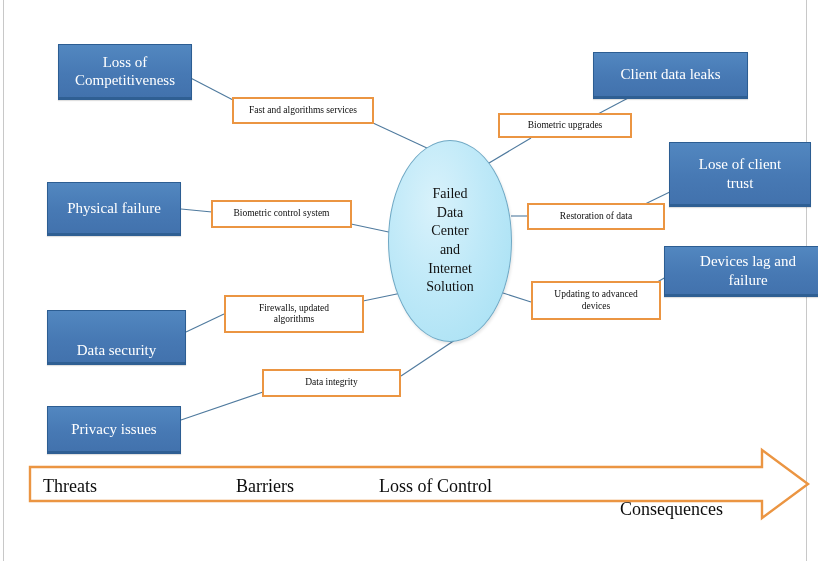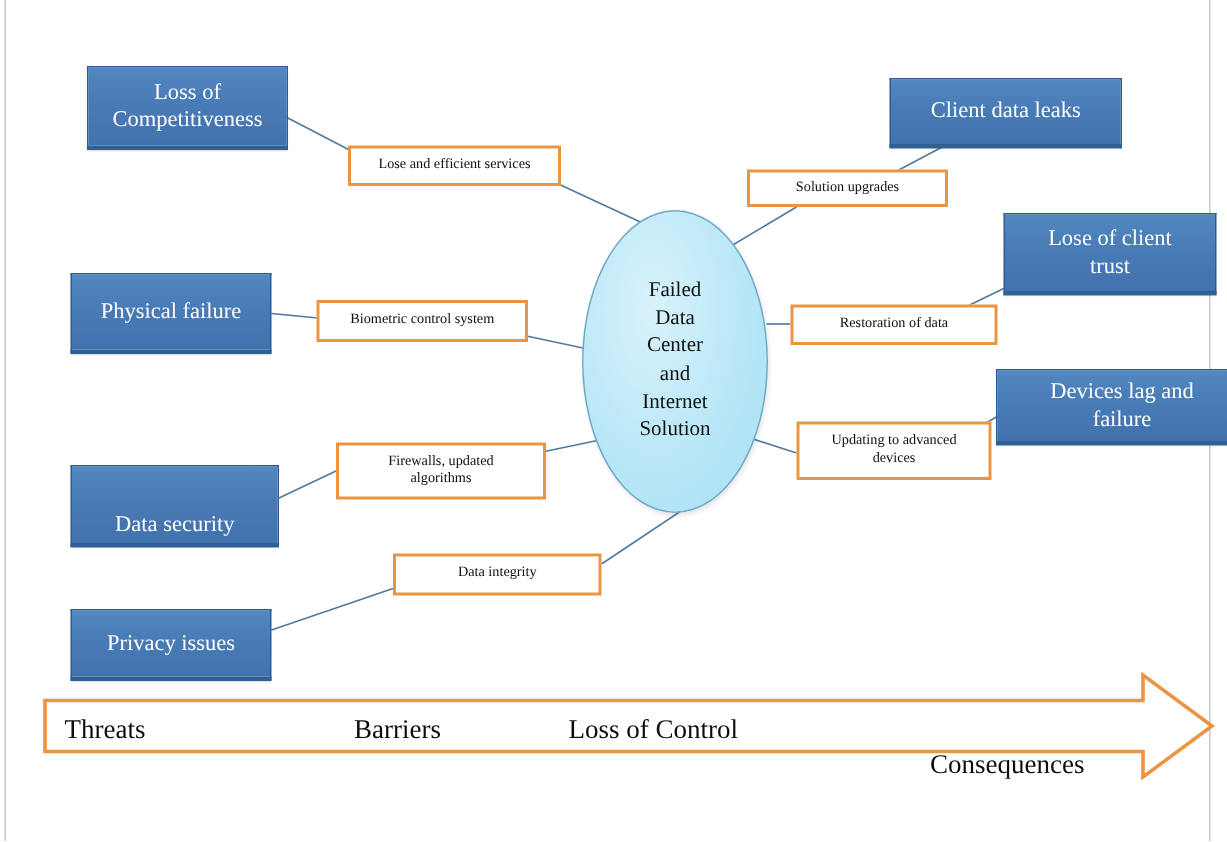--- a/index.html
+++ b/index.html
@@ -170,49 +170,49 @@
   </div>
 
   <div class="blue-box" style="left:47px; top:406px; width:134px; height:48px;">
     <span style="white-space:pre-line;">Privacy issues</span>
   </div>
 
   <div class="blue-box" style="left:593px; top:52px;  width:155px; height:47px;">
     <span style="white-space:pre-line;">Client data leaks</span>
   </div>
 
-  <div class="blue-box" style="left:669px; top:142px; width:142px; height:55px;">
+  <div class="blue-box" style="left:669px; top:142px; width:142px; height:65px;">
     <span style="white-space:pre-line;">Lose of client
 trust</span>
   </div>
 
   <div class="blue-box" style="left:664px; top:246px; width:168px; height:51px;">
     <span style="white-space:pre-line;">Devices lag and
 failure</span>
   </div>
 
   <div class="orange-box" style="left:232px; top:97px;  width:142px; height:27px;">
-    <span style="white-space:pre-line;">Lose and efficient services</span>
+    <span style="white-space:pre-line;">Fast and algorithms services</span>
   </div>
 
   <div class="orange-box" style="left:224px; top:295px; width:140px; height:38px;">
     <span style="white-space:pre-line;">Firewalls, updated
 algorithms</span>
   </div>
 
   <div class="orange-box" style="left:211px; top:200px; width:141px; height:28px;">
     <span style="white-space:pre-line;">Biometric control system</span>
   </div>
 
   <div class="orange-box" style="left:262px; top:369px; width:139px; height:28px;">
     <span style="white-space:pre-line;">Data integrity</span>
   </div>
 
   <div class="orange-box" style="left:498px; top:113px; width:134px; height:25px;">
-    <span style="white-space:pre-line;">Solution upgrades</span>
+    <span style="white-space:pre-line;">Biometric upgrades</span>
   </div>
 
   <div class="orange-box" style="left:527px; top:203px; width:138px; height:27px;">
     <span style="white-space:pre-line;">Restoration of data</span>
   </div>
 
   <div class="orange-box" style="left:531px; top:281px; width:130px; height:39px;">
     <span style="white-space:pre-line;">Updating to advanced
 devices</span>
   </div>

